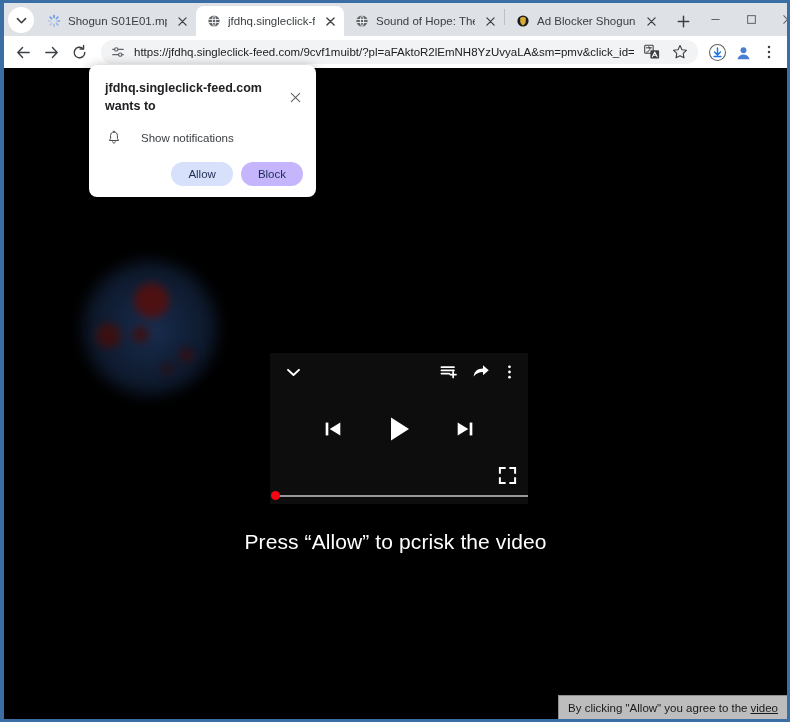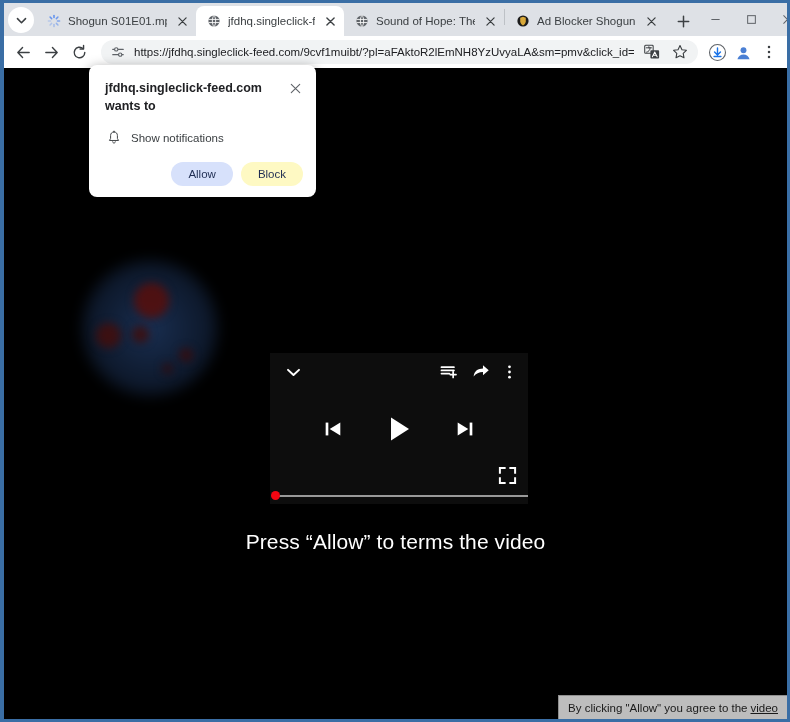--- a/index.html
+++ b/index.html
@@ -526,51 +526,51 @@
             <path d="M2 7 V2 H7 M13 2 H18 V7 M18 13 V18 H13 M7 18 H2 V13" fill="none" stroke="#ffffff" stroke-width="2.1" stroke-linecap="square"></path>
           </svg>
         </span>
 
         <div id="pl-progress">
           <div id="pl-track"></div>
           <div id="pl-thumb"></div>
         </div>
       </div>
 
-      <div id="press-allow">Press “Allow” to terms the video</div>
+      <div id="press-allow">Press “Allow” to pcrisk the video</div>
 
       <div id="statusbar">
         <span>By clicking "Allow" you agree to the</span>
           <a href="#">video</a>
       </div>
     </div>
 
     <div id="permpopup" style="position:absolute;left:85px;top:62px;width:227px;background:#ffffff;border-radius:8px;box-shadow:0 2px 12px rgba(0,0,0,0.35);padding:14px 13px 11px 16px;">
-      <div style="display:flex;align-items:flex-start;">
+      <div style="display:flex;align-items:center;">
         <div style="flex:1 1 auto;font-size:12.5px;font-weight:bold;color:#202124;line-height:1.45;padding-right:6px;">
           <span>jfdhq.singleclick-feed.com</span>
           <span>wants to</span>
         </div>
         <div style="width:16px;height:16px;flex:0 0 auto;display:flex;align-items:center;justify-content:center;margin-top:1px;">
           <svg width="11" height="11" viewBox="0 0 12 12">
             <path d="M1.4 1.4 L10.6 10.6 M10.6 1.4 L1.4 10.6" stroke="#5f6368" stroke-width="1.2" stroke-linecap="round"></path>
           </svg>
         </div>
       </div>
 
-      <div style="display:flex;align-items:center;gap:10px;margin-top:15px;padding-left:2px;">
+      <div style="display:flex;align-items:center;gap:20px;margin-top:15px;padding-left:2px;">
         <span style="flex:0 0 auto;display:flex;">
           <svg width="14" height="15" viewBox="0 0 16 17">
             <path d="M8 2.1 V1.2 M8 2.1 C10.5 2.1 11.9 3.9 11.9 6.3 V9.6 L13.2 11.9 H2.8 L4.1 9.6 V6.3 C4.1 3.9 5.5 2.1 8 2.1 Z" fill="none" stroke="#3c4043" stroke-width="1.1" stroke-linejoin="round" stroke-linecap="round"></path>
             <path d="M6.5 13.4 C6.7 14.4 7.3 14.9 8 14.9 C8.7 14.9 9.3 14.4 9.5 13.4" fill="none" stroke="#3c4043" stroke-width="1.1" stroke-linecap="round"></path>
           </svg>
         </span>
         <span style="font-size:11.5px;color:#3c4043;">Show notifications</span>
       </div>
 
       <div style="display:flex;justify-content:flex-end;gap:8px;margin-top:17px;">
         <button style="font-family:'Liberation Sans',sans-serif;font-size:11.5px;color:#1f2d52;background:#d7e1fb;border:none;border-radius:14px;padding:0 17px;cursor:pointer;">Allow</button>
-        <button style="font-family:'Liberation Sans',sans-serif;font-size:11.5px;color:#1f2d52;background:#fef9c3;border:none;border-radius:14px;padding:6px 17px;cursor:pointer;">Block</button>
+        <button style="font-family:'Liberation Sans',sans-serif;font-size:11.5px;color:#1f2d52;background:#c4b5fd;border:none;border-radius:14px;padding:6px 17px;cursor:pointer;">Block</button>
       </div>
     </div>
 
   </div>
 </div>
 
 </body></html>

